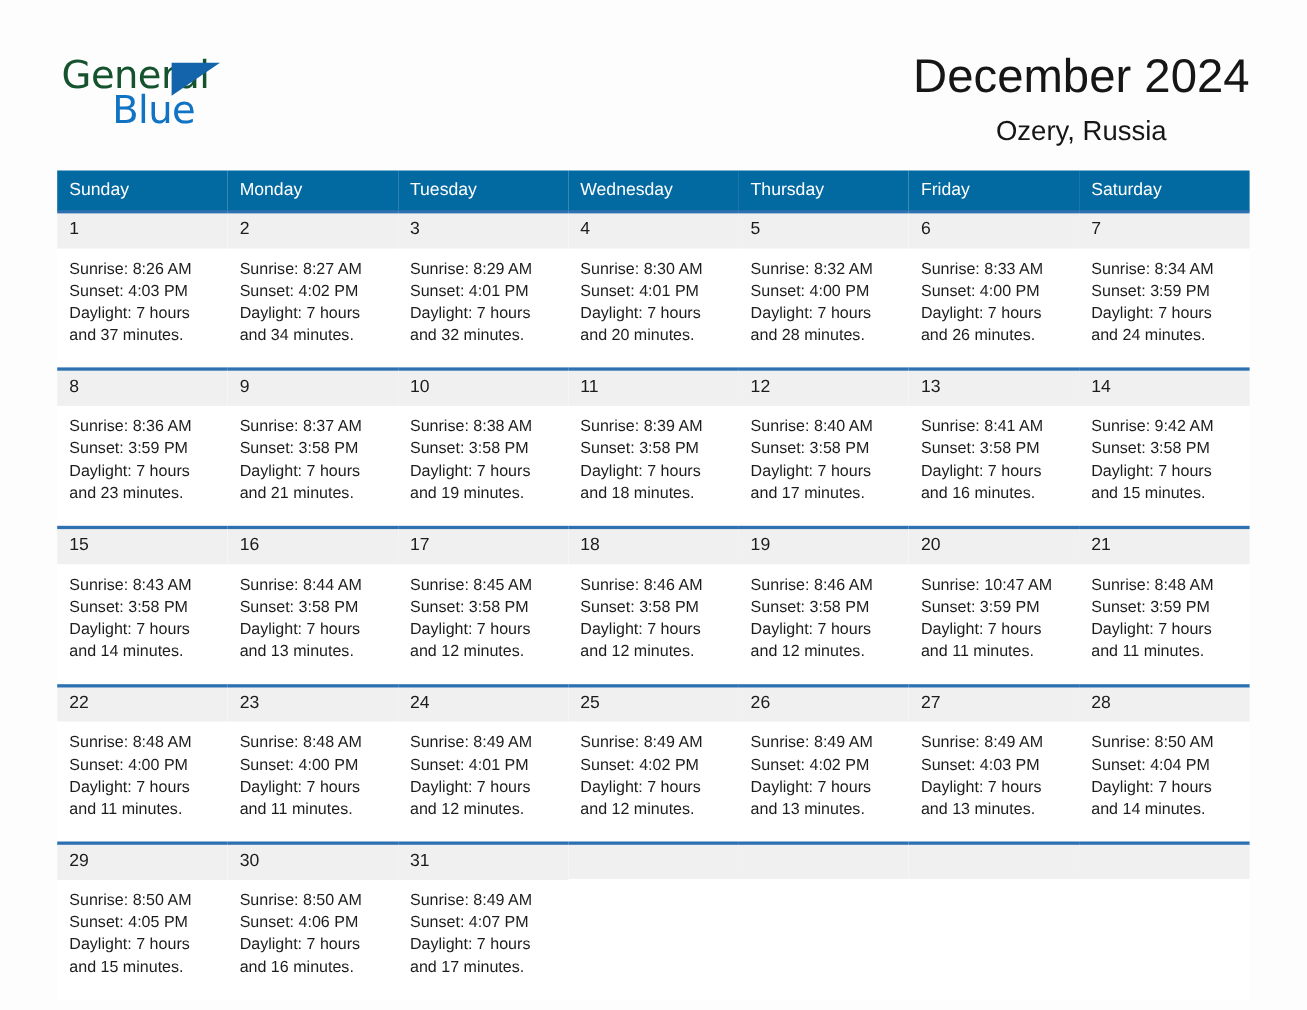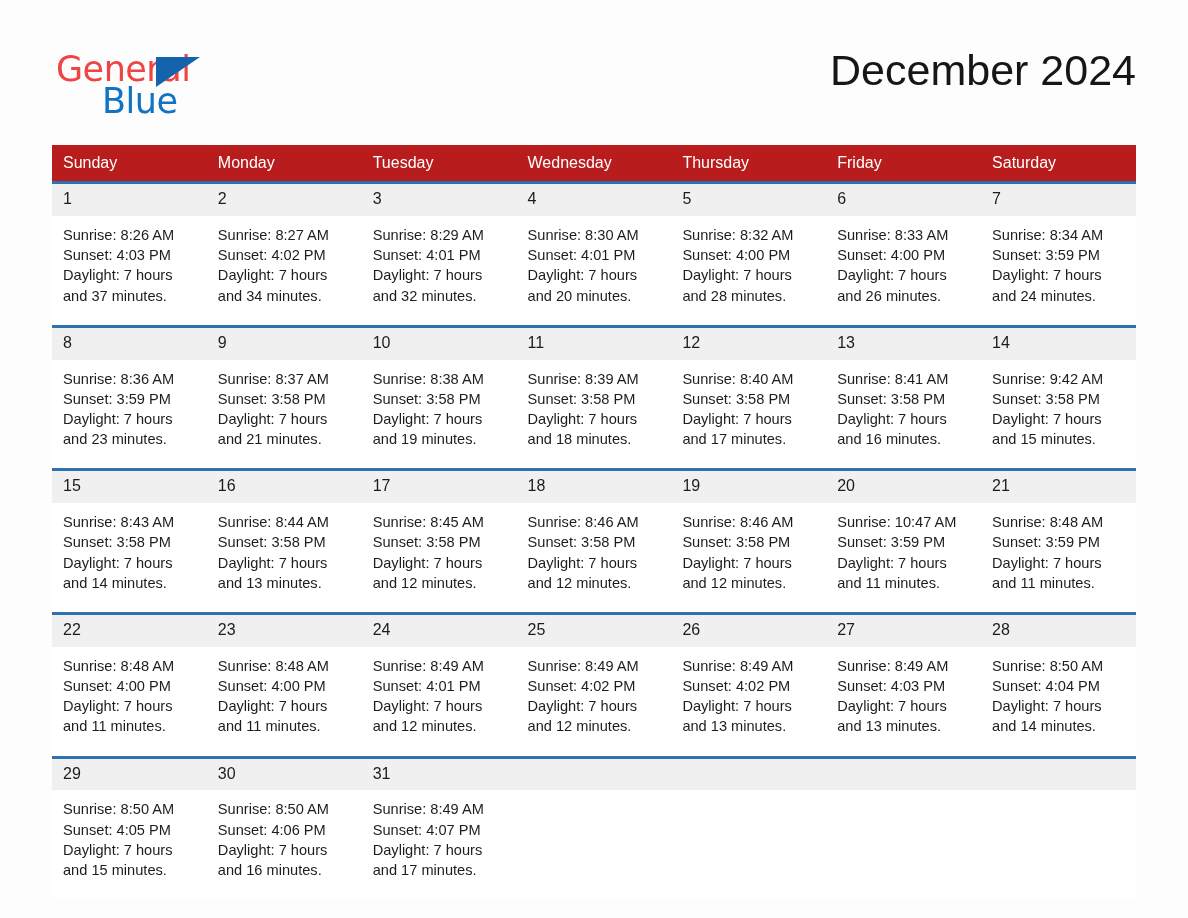--- a/index.html
+++ b/index.html
@@ -37,21 +37,21 @@
     height: 80px;
     flex: 0 0 auto;
     line-height: 1;
   }
   .logo-general {
     position: absolute;
     left: 0;
     top: 8px;
     font-size: 35px;
     letter-spacing: -0.5px;
-    color: #ef4444;
+    color: #14532d;
     font-family: "DejaVu Sans", sans-serif;
     font-weight: 400;
   }
   .logo-triangle {
     position: absolute;
     left: 100px;
     top: 13px;
     width: 0;
     height: 0;
     border-left: 44px solid #1464ac;
@@ -90,21 +90,21 @@
   }
 
   
   .calendar {
     margin: 21px 52px 0 52px;
     width: 1084px;
     border-collapse: collapse;
     table-layout: fixed;
   }
   .calendar th {
-    background: #b91c1c;
+    background: #0369a1;
     color: #ffffff;
     font-size: 16px;
     font-weight: 400;
     text-align: left;
     padding: 8px 0 9px 11px;
     border: none;
     line-height: 1.2;
   }
 
   .weekrow {
@@ -152,20 +152,21 @@
   <div class="header">
 
     <div class="logo">
       <span class="logo-general">General</span>
       <span class="logo-triangle"></span>
       <span class="logo-blue">Blue</span>
     </div>
 
     <div class="titles">
       <div class="month-title">December 2024</div>
+      <div class="location-title">Ozery, Russia</div>
     </div>
 
   </div>
 
   <table class="calendar">
     <thead>
       <tr id="weekday-header-row">
           <th>Sunday</th>
           <th>Monday</th>
           <th>Tuesday</th>

